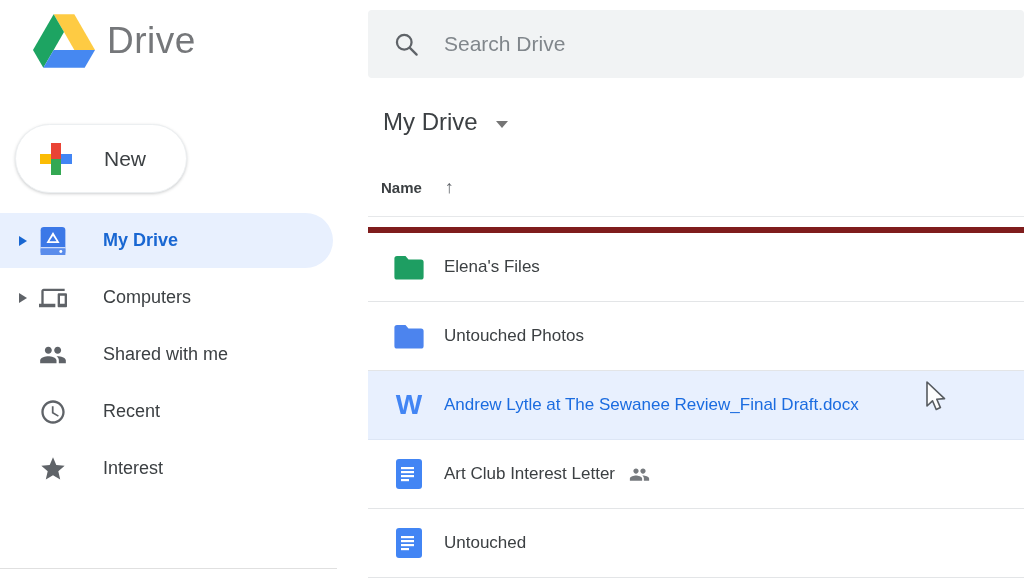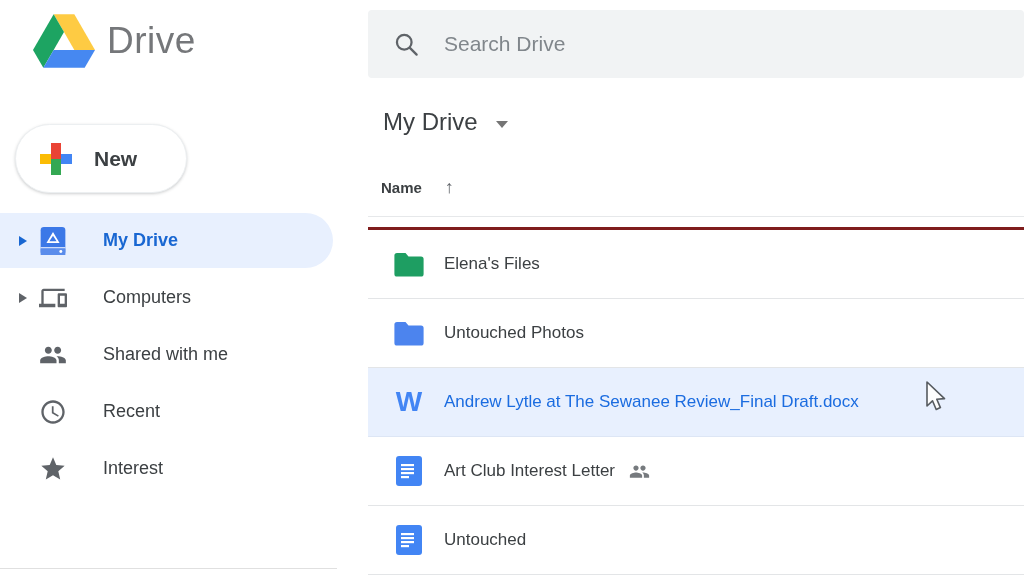--- a/index.html
+++ b/index.html
@@ -13,21 +13,21 @@
   
   .sidebar { position:absolute; left:0; top:0; width:360px; height:584px; background:#fff; }
   .logo-row { position:absolute; left:33px; top:13px; display:flex; align-items:center; cursor:pointer; }
   .logo-row svg { width:62px; height:56px; }
   .logo-text { margin-left:12px; font-size:37px; color:#75777a; letter-spacing:0.5px; }
 
   .new-btn { position:absolute; left:15px; top:124px; width:172px; height:69px;
     background:#fff; border:1px solid #eceff1; border-radius:36px;
     box-shadow:0 1px 3px rgba(60,64,67,.25); display:flex; align-items:center; cursor:pointer; }
   .new-btn svg { width:36px; height:36px; margin-left:22px; }
-  .new-label { margin-left:20px; font-size:21px; font-weight:700; color:#3c4043; }
+  .new-label { margin-left:30px; font-size:21px; font-weight:400; color:#3c4043; }
 
   .nav { position:absolute; left:0; top:212px; width:360px; }
   .nav-item { position:relative; height:57px; display:flex; align-items:center; cursor:pointer; }
   .nav-item .pill { position:absolute; left:0; top:1px; bottom:1px; width:333px; border-radius:0 29px 29px 0; }
   .nav-item.selected .pill { background:#e8f0fe; }
   .arrow { position:absolute; left:19px; width:0; height:0;
     border-left:8px solid #5f6368; border-top:5px solid transparent; border-bottom:5px solid transparent; }
   .arrow.blue { border-left-color:#1967d2; }
   .nav-ic { position:absolute; left:38px; width:30px; height:34px; display:flex; align-items:center; justify-content:center; }
   .nav-ic svg { width:28px; height:28px; fill:#5f6368; }
@@ -51,21 +51,21 @@
   .crumb { position:absolute; left:23px; top:108px; display:flex; align-items:center; cursor:pointer; }
   .crumb-title { font-size:24px; color:#3c4043; }
   .caret-down { margin-left:18px; margin-top:4px; width:0; height:0;
     border-top:7px solid #757575; border-left:6px solid transparent; border-right:6px solid transparent; }
 
   .colhead { position:absolute; left:21px; top:178px; display:flex; align-items:center; cursor:pointer;gap:8px; }
   .colhead-label { font-size:15px; font-weight:700; color:#3c4043; }
   .sort-arrow { margin-left:15px; font-size:18px; font-weight:700; color:#5f6368; line-height:1; }
   .colhead-border { position:absolute; left:8px; top:216px; width:656px; height:1px; background:#e6e8ea; }
 
-  .rows { position:absolute; left:8px; top:227px; width:656px; border-top:3px solid #7f1d1d; }
+  .rows { position:absolute; left:8px; top:227px; width:656px; border-top:6px solid #7f1d1d; }
   .row { position:relative; height:69px; display:flex; align-items:center;
     border-bottom:1px solid #e3e5e7; padding-left:26px; cursor:pointer; background:#fff; }
   .row.selected { background:#e8f0fe; border-bottom-color:#dde6f5; }
   .row-ic { width:30px; height:32px; display:flex; align-items:center; justify-content:center; flex:none; }
   .row-name { margin-left:20px; font-size:17px; font-weight:500; color:#3c4043; white-space:nowrap; }
   .row.selected .row-name { color:#1b6ce0; }
   .w-glyph { font-size:28px; font-weight:700; color:#4285f4; line-height:1; }
   .shared-mini { margin-left:14px; width:21px; height:21px; flex:none; }
   .shared-mini svg { width:21px; height:21px; fill:#767a7e; }
 

